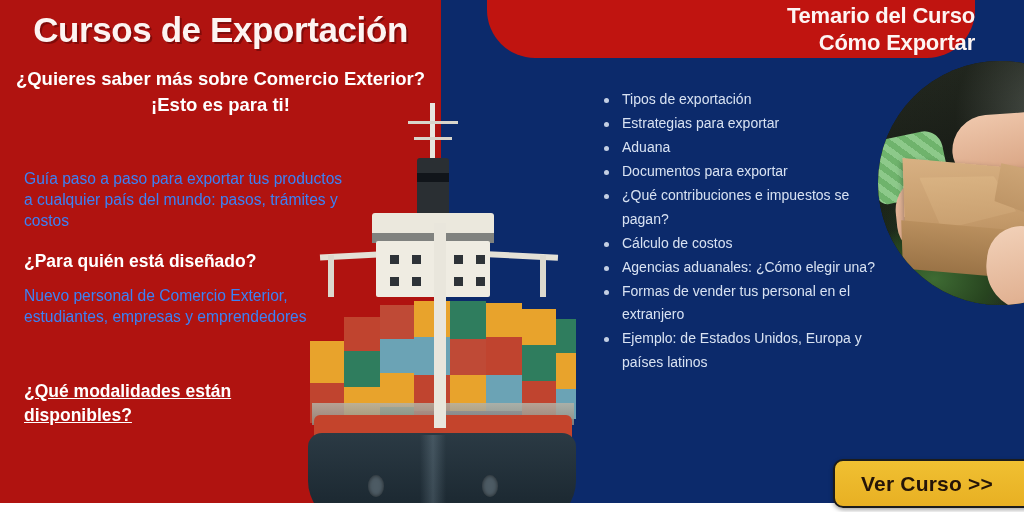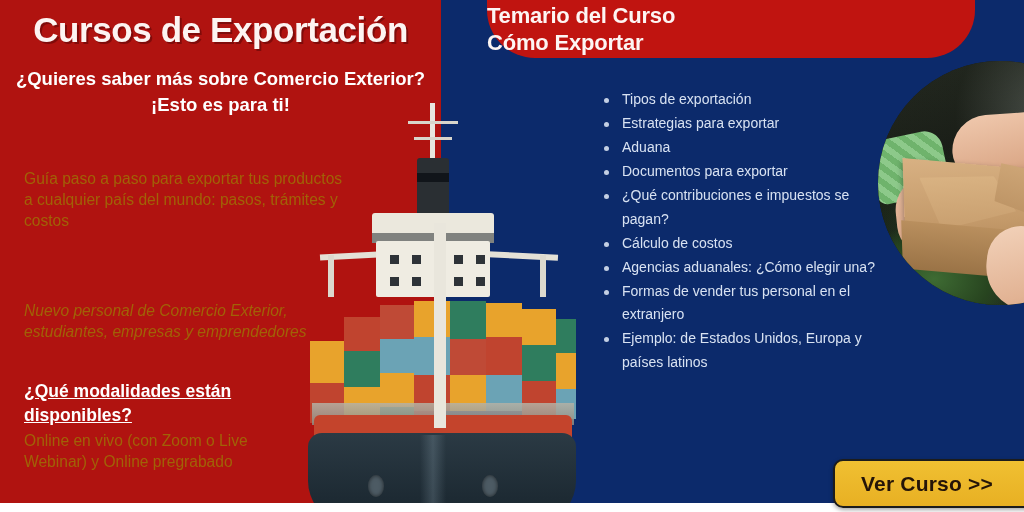--- a/index.html
+++ b/index.html
@@ -48,30 +48,30 @@
   }
   .subtitle {
     position: absolute; left: 0; top: 66px; width: 441px;
     text-align: center;
     color: #ffffff;
     font-size: 18.5px; font-weight: 700;
     line-height: 26px;
   }
   .body-block { position: absolute; left: 24px; width: 300px; }
   .body-text {
-    color: #a16207;
+    color: #3b82f6;
     font-size: 15.6px; font-weight: 400; line-height: 21px;
   }
   .q-head {
     color: #ffffff;
     font-size: 17.5px; font-weight: 800; line-height: 24px;
   }
   .blk-a { top: 168px; width: 320px; }
   .blk-b { top: 249px; }
-  .blk-c { top: 300px; font-style: italic; }
+  .blk-c { top: 285px; }
   .blk-d { top: 379px; width: 250px; text-decoration: underline; }
   .blk-e { top: 430px; width: 270px; }
   
   .ship {
     position: absolute; left: 300px; top: 103px;
     width: 282px; height: 400px;
   }
   .ship .mast {
     position: absolute; left: 130px; top: 0px; width: 5px; height: 120px;
     background: #e8e6de;
@@ -153,21 +153,21 @@
   
   .temario-banner {
     position: absolute; left: 487px; top: -24px;
     width: 488px; height: 82px;
     background: #c01410;
     border-radius: 0 0 48px 48px;
     z-index: 3;
   }
   .temario-text {
     position: absolute; left: 0; top: 26px; width: 488px;
-    text-align: left; color: #fdf5f3;
+    text-align: right; color: #fdf5f3;
     font-size: 22px; font-weight: 800; line-height: 27px;
     letter-spacing: -0.2px;
   }
   .topics {
     position: absolute; left: 600px; top: 88px;
     width: 290px;
     list-style: none; margin: 0; padding: 0;
     z-index: 4;
   }
   .topics li {
@@ -331,23 +331,23 @@
 
   </div>
 
   <div class="left-content">
     <div class="title-main">Cursos  de Exportación</div>
     <div class="subtitle">
       <div>¿Quieres saber más sobre Comercio Exterior?</div>
       <div>¡Esto es para ti!</div>
     </div>
     <div class="body-block blk-a body-text">Guía paso a paso para exportar tus productos a cualquier país del mundo: pasos, trámites y costos</div>
+    <div class="body-block blk-b q-head">¿Para quién está diseñado?</div>
     <div class="body-block blk-c body-text">Nuevo personal de Comercio Exterior, estudiantes, empresas y emprendedores</div>
     <div class="body-block blk-d q-head">¿Qué modalidades están disponibles?</div>
-    <div class="body-block blk-e body-text">Online en vivo (con Zoom o Live Webinar) y Online pregrabado</div>
   </div>
 
   <div class="temario-banner">
     <div class="temario-text">
       <div>Temario del Curso</div>
       <div>Cómo Exportar</div>
     </div>
   </div>
 
   <div class="photo-circle">

